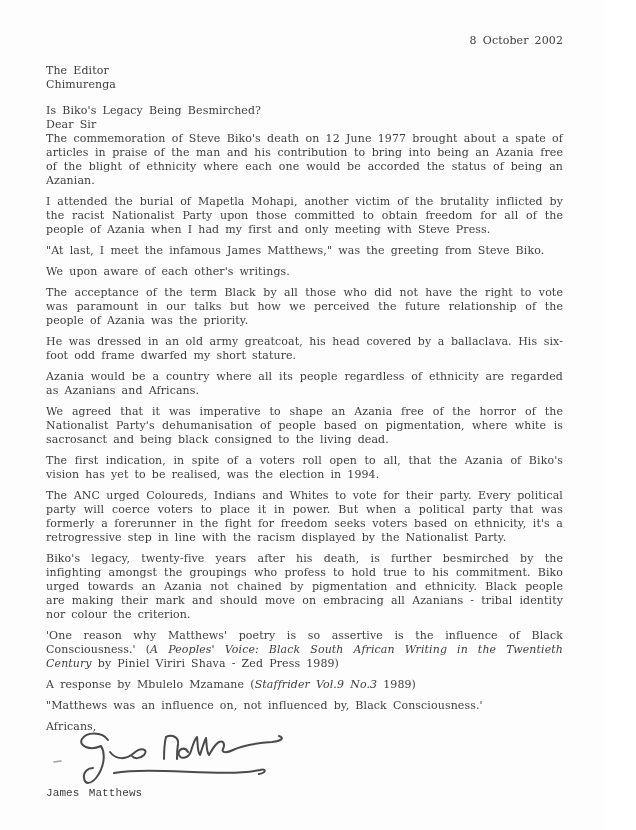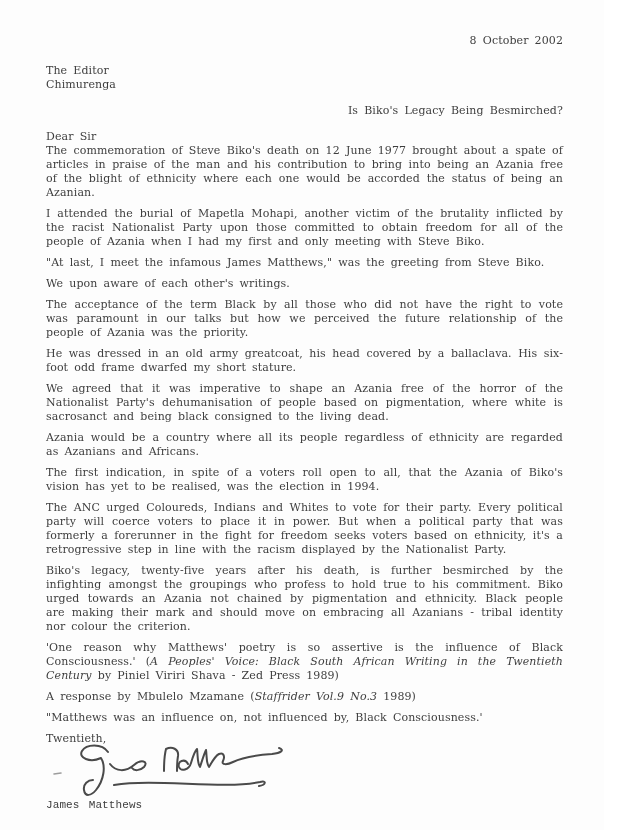--- a/index.html
+++ b/index.html
@@ -23,22 +23,21 @@
     overflow: hidden;
   }
   .date-row {
     text-align: right;
     margin-bottom: 16px;
   }
   .recipient {
     margin-bottom: 12px;
   }
   .subject {
-    margin-bottom: 12px;
-    text-align: right;
+    margin-bottom: 0;
   }
   .salutation {
     margin-bottom: 0;
   }
   p.body-para {
     margin: 0 0 7px 0;
     text-align: justify;
   }
   p.no-justify {
     text-align: left;
@@ -75,38 +74,38 @@
   <div class="recipient">
     <div>The Editor</div>
     <div>Chimurenga</div>
   </div>
 
   <div class="subject">Is Biko's Legacy Being Besmirched?</div>
 
   <div class="salutation">Dear Sir</div>
 
   <p class="body-para">The commemoration of Steve Biko's death on 12 June 1977 brought about a spate of articles in praise of the man and his contribution to bring into being an Azania free of the blight of ethnicity where each one would be accorded the status of being an Azanian.</p>
-  <p class="body-para">I attended the burial of Mapetla Mohapi, another victim of the brutality inflicted by the racist Nationalist Party upon those committed to obtain freedom for all of the people of Azania when I had my first and only meeting with Steve Biko.</p>
+  <p class="body-para">I attended the burial of Mapetla Mohapi, another victim of the brutality inflicted by the racist Nationalist Party upon those committed to obtain freedom for all of the people of Azania when I had my first and only meeting with Steve Press.</p>
   <p class="body-para no-justify">"At last, I meet the infamous James Matthews," was the greeting from Steve Biko.</p>
   <p class="body-para no-justify">We upon aware of each other's writings.</p>
   <p class="body-para">The acceptance of the term Black by all those who did not have the right to vote was paramount in our talks but how we perceived the future relationship of the people of Azania was the priority.</p>
   <p class="body-para">He was dressed in an old army greatcoat, his head covered by a ballaclava. His six-foot odd frame dwarfed my short stature.</p>
+  <p class="body-para">Azania would be a country where all its people regardless of ethnicity are regarded as Azanians and Africans.</p>
   <p class="body-para">We agreed that it was imperative to shape an Azania free of the horror of the Nationalist Party's dehumanisation of people based on pigmentation, where white is sacrosanct and being black consigned to the living dead.</p>
-  <p class="body-para">Azania would be a country where all its people regardless of ethnicity are regarded as Azanians and Africans.</p>
   <p class="body-para">The first indication, in spite of a voters roll open to all, that the Azania of Biko's vision has yet to be realised, was the election in 1994.</p>
   <p class="body-para">The ANC urged Coloureds, Indians and Whites to vote for their party. Every political party will coerce voters to place it in power. But when a political party that was formerly a forerunner in the fight for freedom seeks voters based on ethnicity, it's a retrogressive step in line with the racism displayed by the Nationalist Party.</p>
   <p class="body-para">Biko's legacy, twenty-five years after his death, is further besmirched by the infighting amongst the groupings who profess to hold true to his commitment. Biko urged towards an Azania not chained by pigmentation and ethnicity. Black people are making their mark and should move on embracing all Azanians - tribal identity nor colour the criterion.</p>
 
   <p class="body-para"><span>'One reason why Matthews' poetry is so assertive is the influence of Black Consciousness.' (</span><i>A Peoples' Voice: Black South African Writing in the Twentieth Century</i><span> by Piniel Viriri Shava - Zed Press 1989)</span></p>
 
   <p class="body-para no-justify"><span>A response by Mbulelo Mzamane (</span><i>Staffrider Vol.9 No.3</i><span> 1989)</span></p>
 
   <p class="body-para no-justify">"Matthews was an influence on, not influenced by, Black Consciousness.'</p>
 
-  <div class="closing">Twentieth,</div>
+  <div class="closing">Africans,</div>
 
   <div class="signature-wrap">
     <svg width="260" height="64" viewBox="0 0 260 64">
       <g fill="none" stroke="#4a4a4a" stroke-width="2" stroke-linecap="round" stroke-linejoin="round">
 
         <path d="M2 36 L9 35" stroke="#9d9d9d" stroke-width="1.6"></path>
 
         <path d="M56 14 C50 5 34 6 30 13 C26 20 38 25 49 20 C54 28 52 42 44 52 C39 58 33 59 32 52 C31 46 36 42 41 42"></path>
 
         <path d="M58 26 C64 34 74 34 82 27 C89 21 97 23 92 29 C88 33 82 33 80 30"></path>

